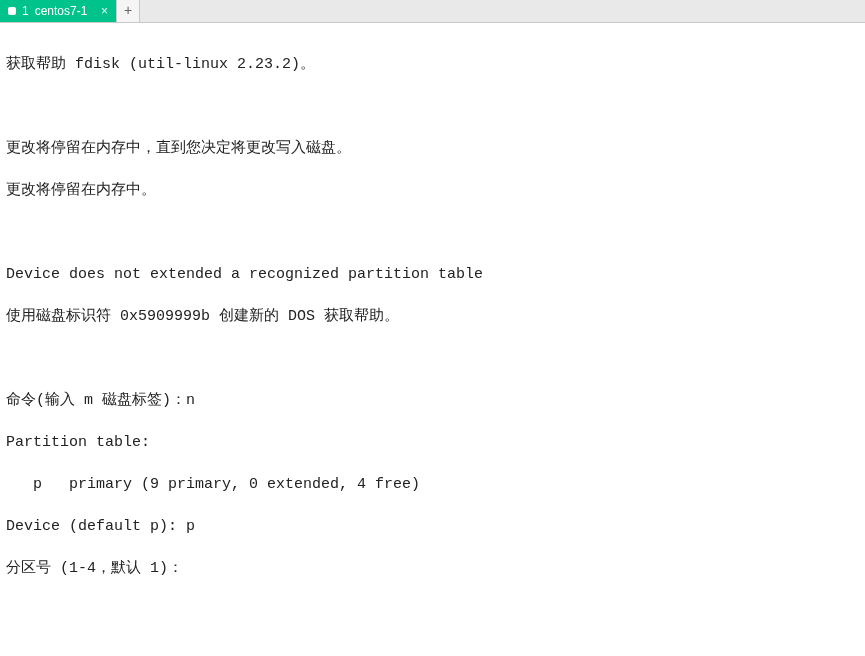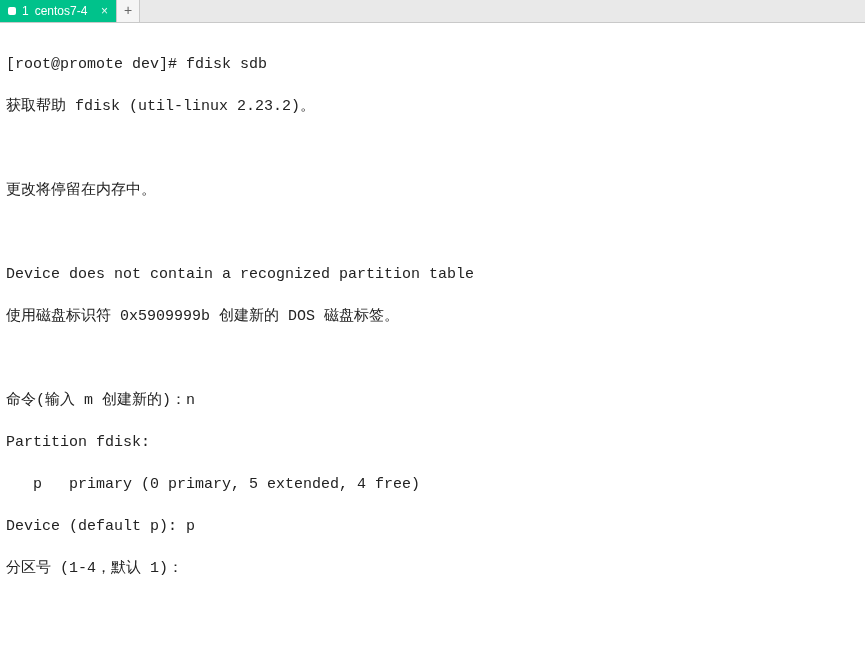--- a/index.html
+++ b/index.html
@@ -62,38 +62,38 @@
   }
   .line { white-space: pre-wrap; }
 </style>
 </head>
 <body>
 
 <div class="tab-bar">
   <div class="tab">
     <span class="dot"></span>
     <span>1</span>
-    <span>centos7-4</span>
+    <span>centos7-1</span>
     <span class="close">×</span>
   </div>
   <div class="add-tab">+</div>
 </div>
 
 <div class="terminal">
-<div class="line"><span>[root@promote dev]# </span><span>fdisk sdb</span></div>
 <div class="line">获取帮助 fdisk (util-linux 2.23.2)。</div>
 <div class="line">&nbsp;</div>
+<div class="line">更改将停留在内存中，直到您决定将更改写入磁盘。</div>
 <div class="line">更改将停留在内存中。</div>
 <div class="line">&nbsp;</div>
-<div class="line">Device does not contain a recognized partition table</div>
-<div class="line">使用磁盘标识符 0x5909999b 创建新的 DOS 磁盘标签。</div>
+<div class="line">Device does not extended a recognized partition table</div>
+<div class="line">使用磁盘标识符 0x5909999b 创建新的 DOS 获取帮助。</div>
 <div class="line">&nbsp;</div>
-<div class="line">命令(输入 m 创建新的)：n</div>
-<div class="line">Partition fdisk:</div>
-<div class="line">   p   primary (0 primary, 5 extended, 4 free)</div>
+<div class="line">命令(输入 m 磁盘标签)：n</div>
+<div class="line">Partition table:</div>
+<div class="line">   p   primary (9 primary, 0 extended, 4 free)</div>
 <div class="line">Device (default p): p</div>
 <div class="line">分区号 (1-4，默认 1)：</div>
 
 
 
 
 
 
 
 

